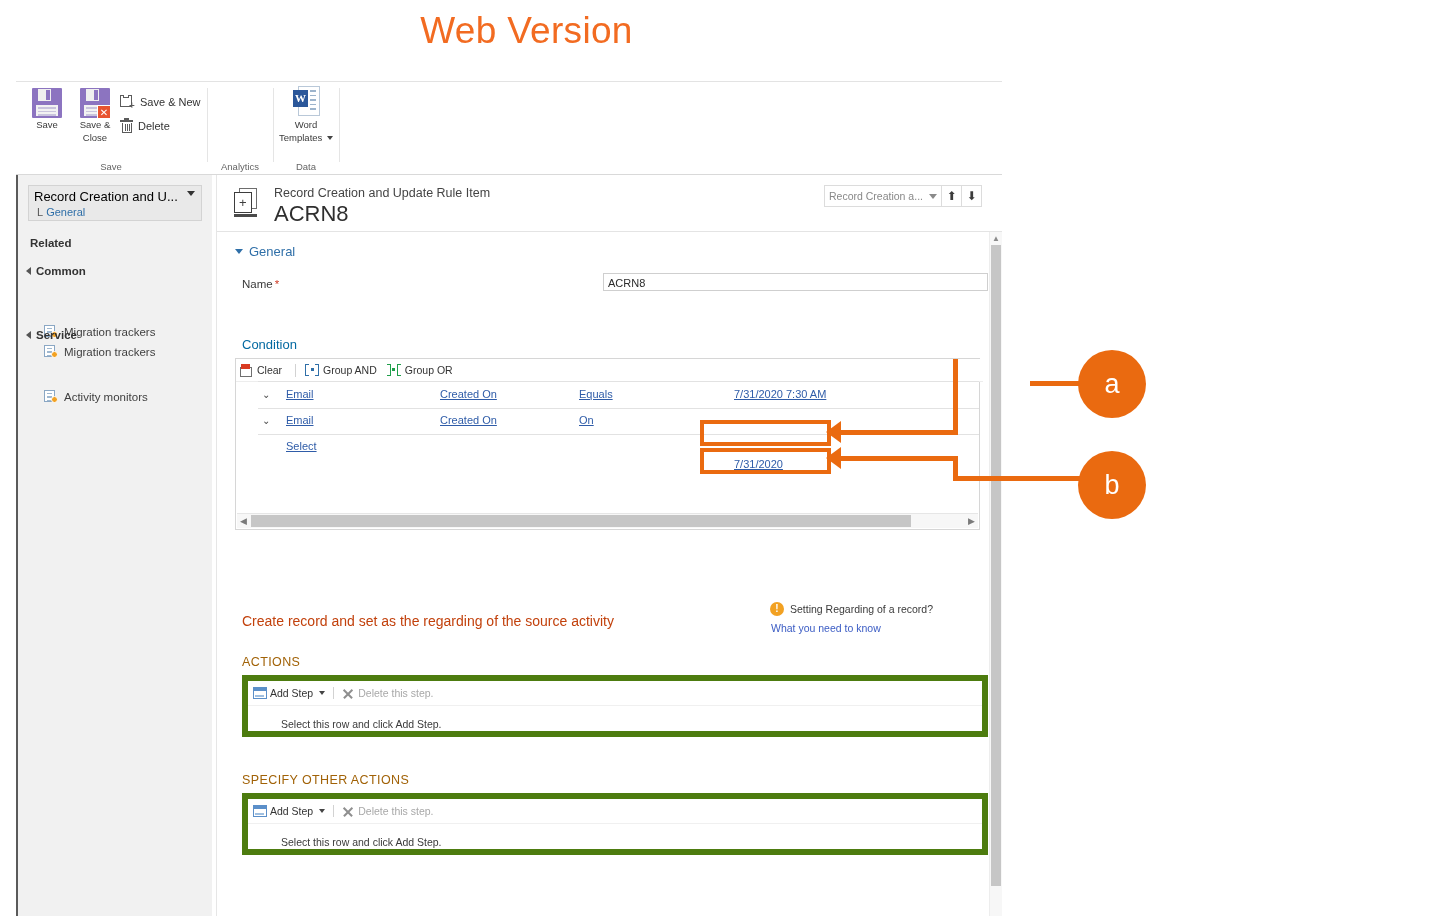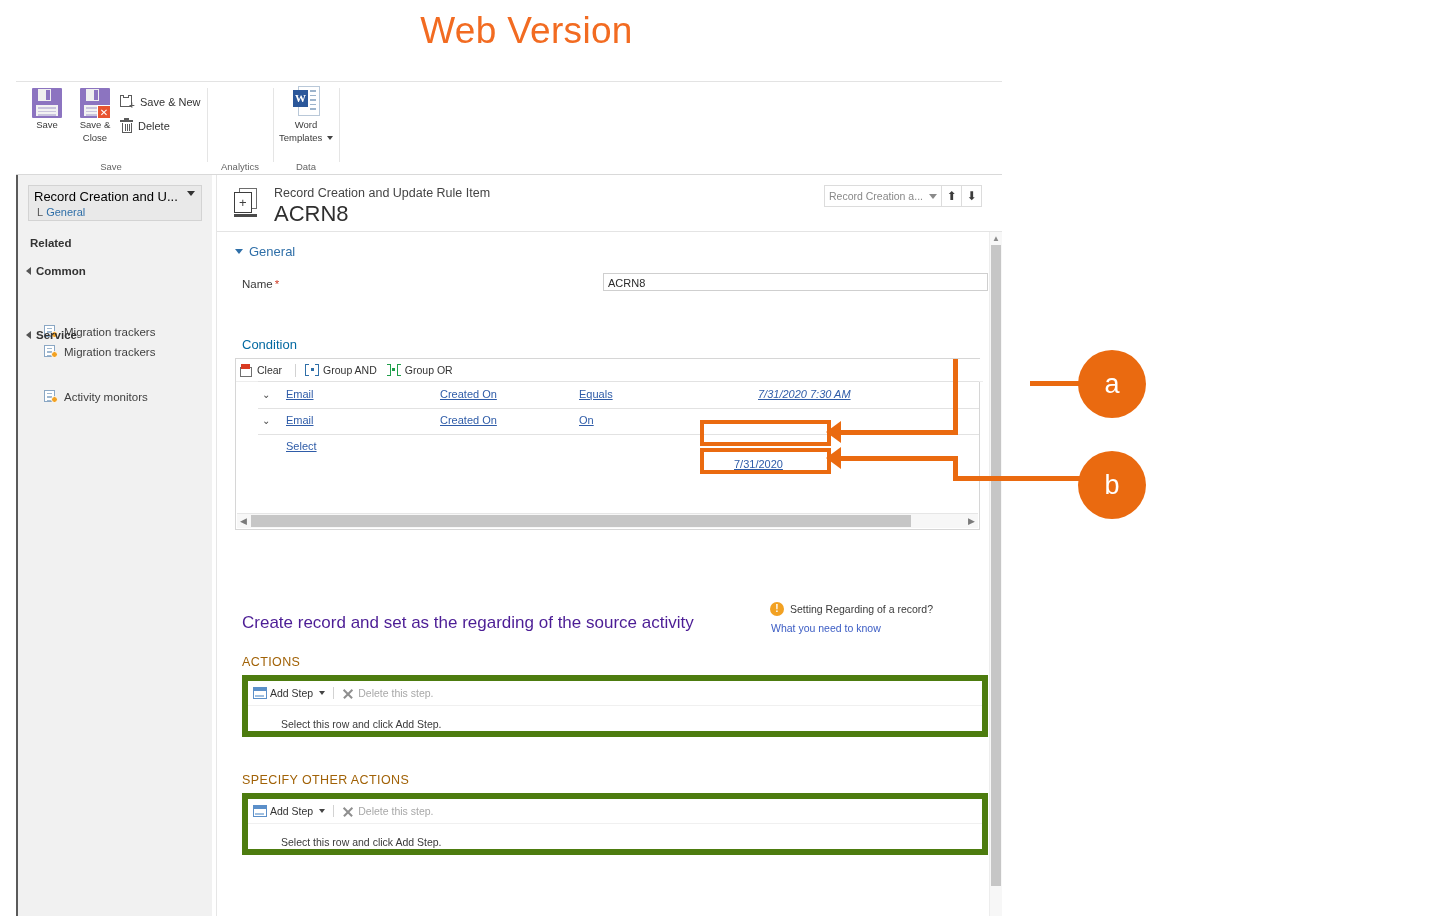--- a/index.html
+++ b/index.html
@@ -129,21 +129,21 @@
   .grow{position:absolute;left:22px;width:721px;height:26px;border-bottom:1px solid #e2e2e2;}
   .grow .chev{position:absolute;left:4px;top:7px;font-size:10px;color:#4a4a4a;}
   .glink{position:absolute;top:6px;font-size:11px;color:#2F5CA8;text-decoration:underline;white-space:nowrap;}
   .gline-top{position:absolute;left:22px;top:22px;width:721px;height:1px;background:#e2e2e2;}
 
   .hscroll{position:absolute;left:1px;bottom:1px;width:741px;height:14px;background:#f7f7f7;border-top:1px solid #e6e6e6;}
   .hscroll .th{position:absolute;left:14px;top:1px;width:660px;height:12px;background:#c6c6c6;}
   .hscroll .ar{position:absolute;top:1px;font-size:9px;color:#7a7a7a;line-height:12px;}
   .hscroll .ar.l{left:3px;} .hscroll .ar.r{right:3px;}
 
-  .crtxt{position:absolute;left:25px;top:381px;font-size:17px;color:#4c1d95;}
+  .crtxt{position:absolute;left:25px;top:381px;font-size:14px;color:#c2410c;}
   .info{position:absolute;left:553px;top:370px;}
   .info .l1{display:flex;align-items:center;gap:6px;font-size:10.5px;color:#3a3a3a;}
   .info .bang{width:14px;height:14px;border-radius:50%;background:#F2A122;color:#fff;font-size:10px;font-weight:bold;
       line-height:14px;text-align:center;flex:none;}
   .info .l2{margin-top:6px;margin-left:1px;font-size:10.5px;color:#3B5CC4;}
 
   .caps{position:absolute;left:25px;font-size:12.5px;color:#a16207;letter-spacing:.4px;}
   .stepbox{position:absolute;left:25px;width:746px;border:6px solid #4d7c0f;box-sizing:border-box;background:#fff;}
   .stepbox .tb{height:24px;display:flex;align-items:center;padding-left:5px;gap:0;border-bottom:1px solid #f0f0f0;}
   .stepbox .sl{display:flex;align-items:center;gap:3px;font-size:10.5px;color:#333;}
@@ -390,21 +390,21 @@
           </div>
         </div>
 
         <div class="gline-top"></div>
 
         <div class="grow" style="top:23px;">
           <span class="chev">⌄</span>
           <span class="glink" style="left:28px;">Email</span>
           <span class="glink" style="left:182px;">Created On</span>
           <span class="glink" style="left:321px;">Equals</span>
-          <span class="glink" style="left:500px;font-style:italic;">7/31/2020 7:30 AM</span>
+          <span class="glink" style="left:476px;">7/31/2020 7:30 AM</span>
         </div>
 
         <div class="grow" style="top:49px;">
           <span class="chev">⌄</span>
           <span class="glink" style="left:28px;">Email</span>
           <span class="glink" style="left:182px;">Created On</span>
           <span class="glink" style="left:321px;">On</span>
           <span class="glink" style="left:476px;margin-top:44px;">7/31/2020</span>
         </div>
 

